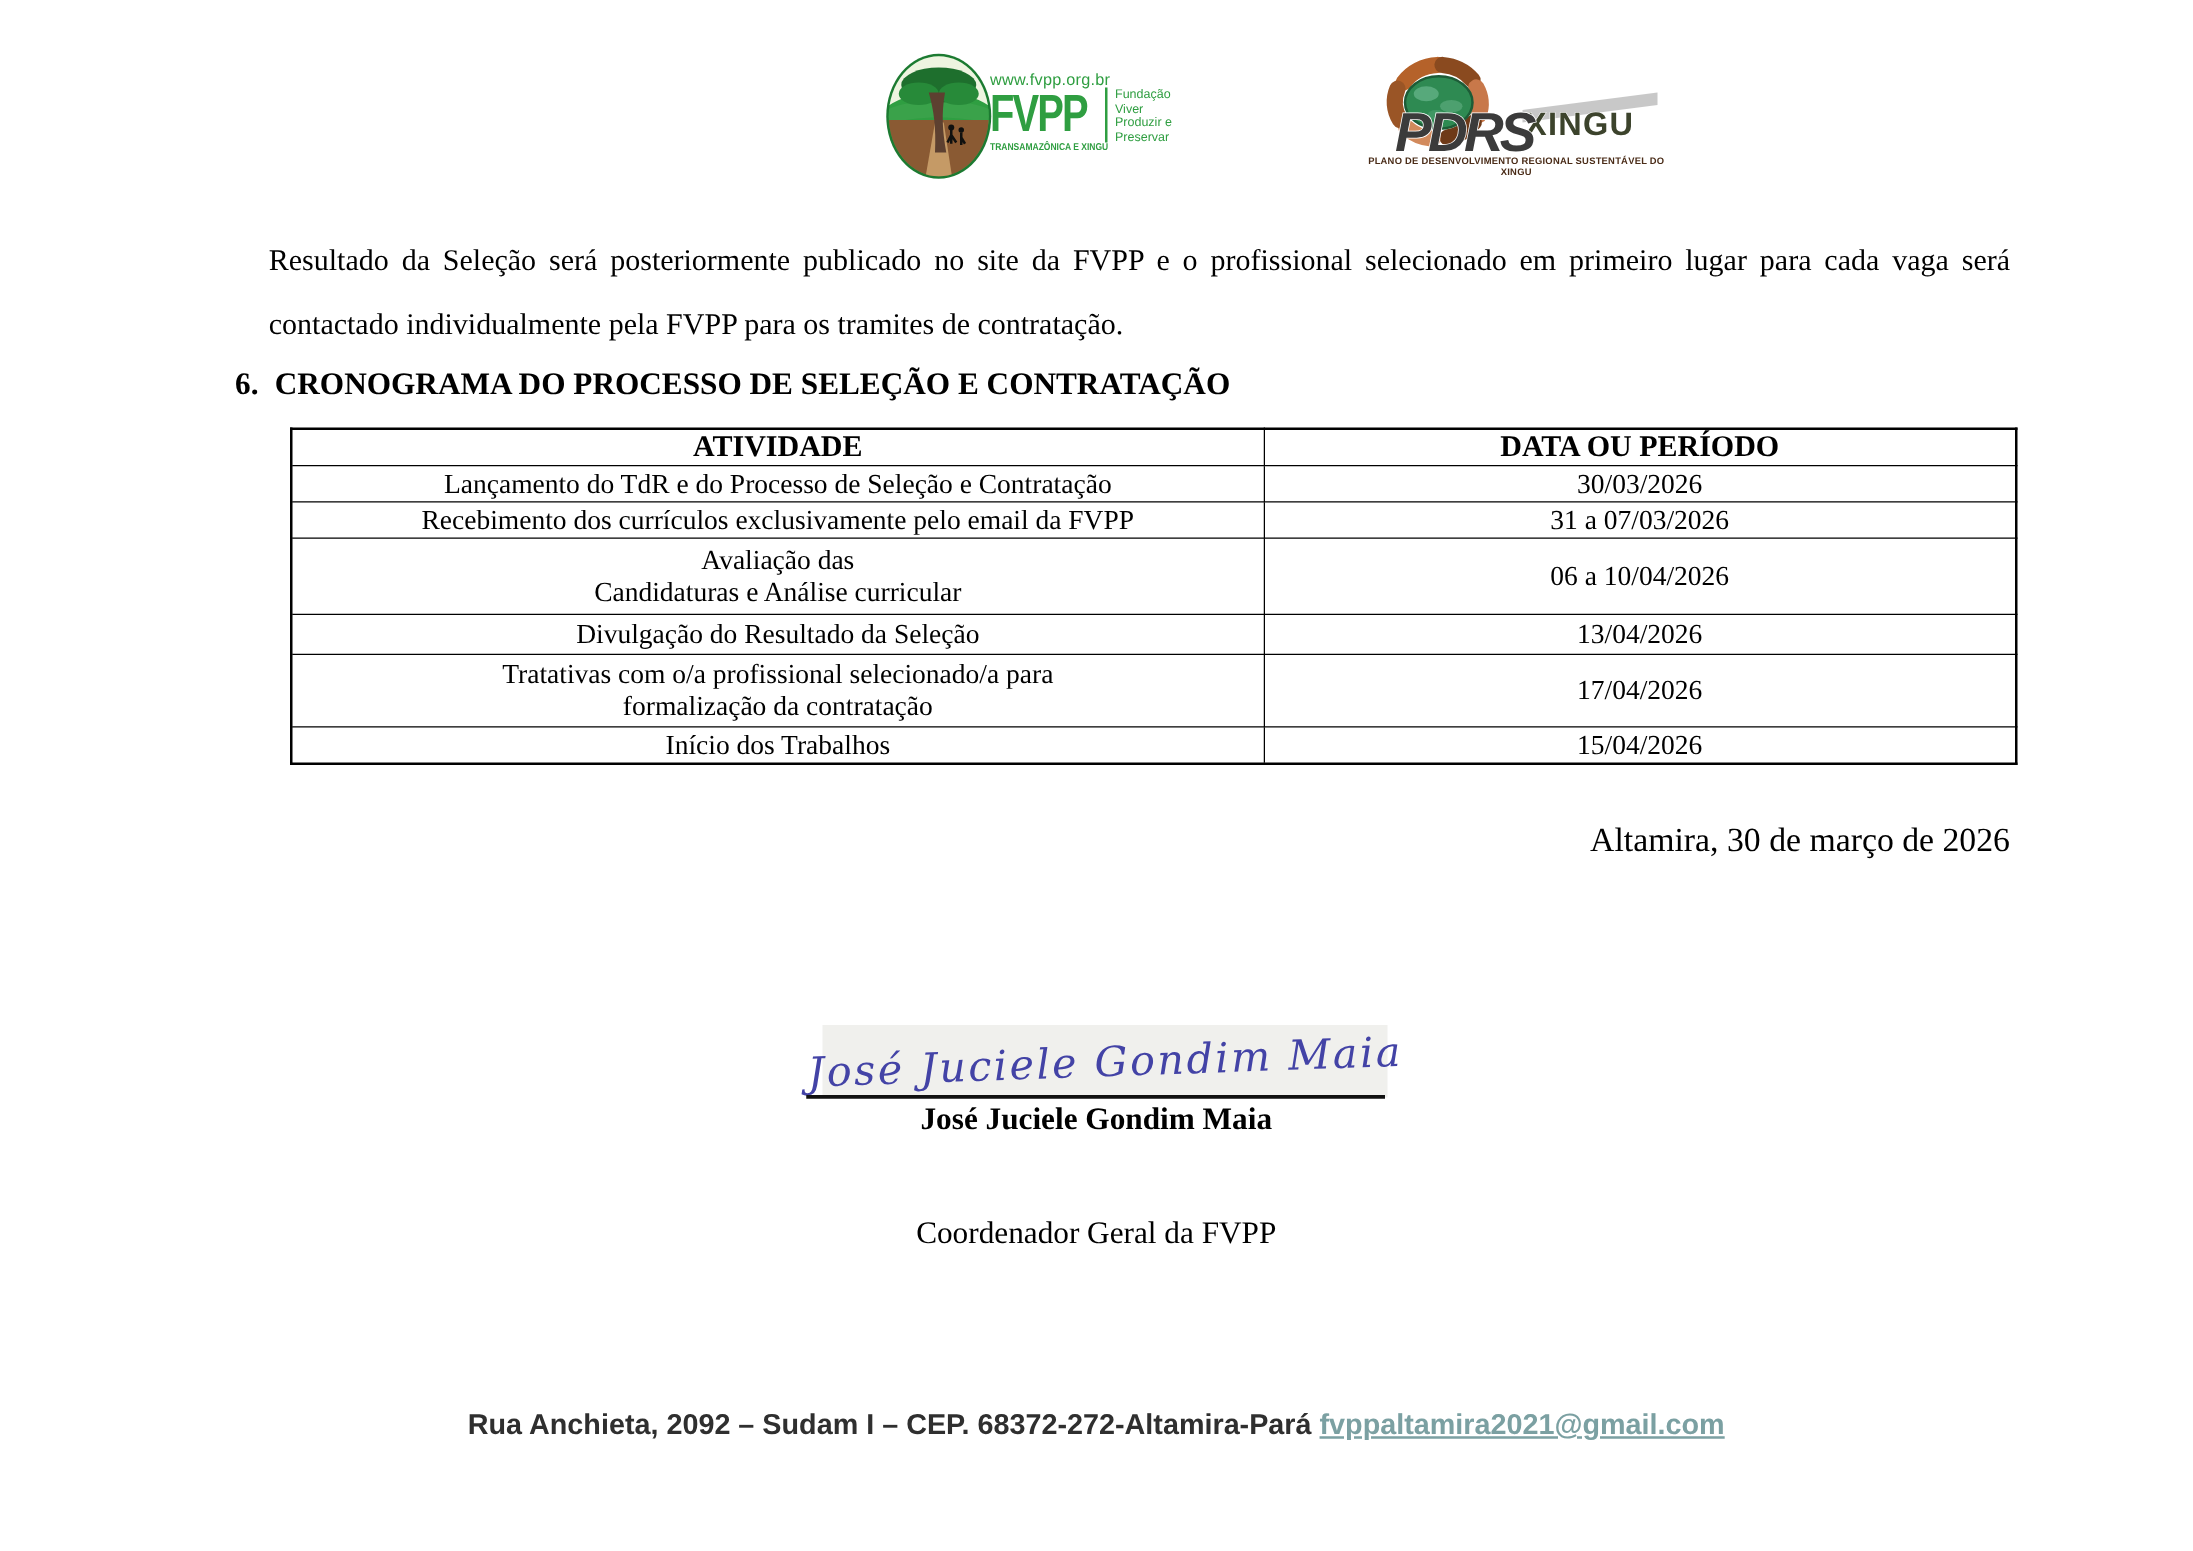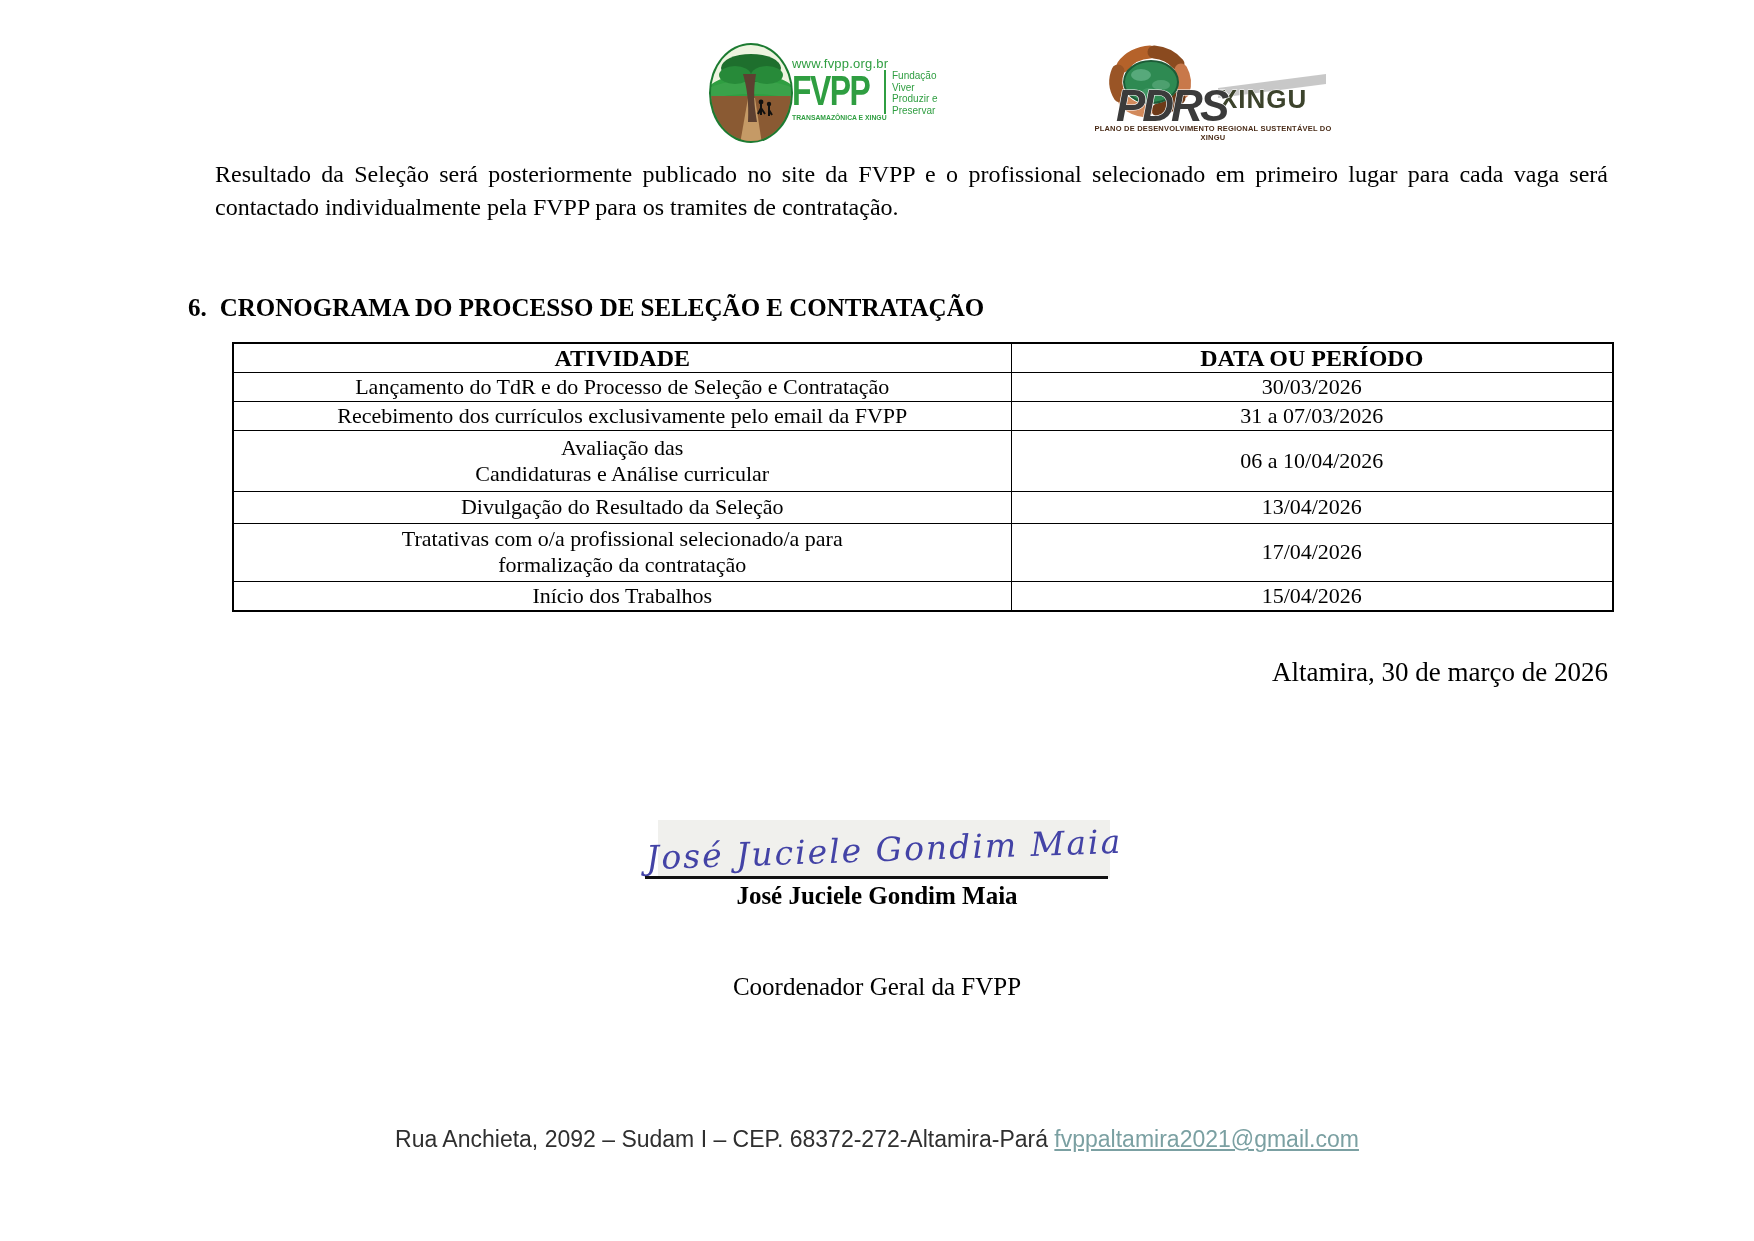--- a/index.html
+++ b/index.html
@@ -28,22 +28,22 @@
     background:#2f9e41; }
   .fvpp-fullname { position:absolute; left:892px; top:70px;
     font-family:"Liberation Sans", sans-serif; color:#2f9e41;
     font-size:10px; line-height:11.5px; }
   .pdrs-logo { position:absolute; left:1098px; top:44px; }
   .pdrs-caption { position:absolute; left:1093px; top:124px; width:240px;
     font-family:"Liberation Sans", sans-serif; font-size:7.5px; font-weight:bold;
     color:#4a2c18; text-align:center; letter-spacing:.2px; }
 
   
-  .intro { position:absolute; left:215px; top:158px; width:1393px;
-    font-size:24px; line-height:33px; text-align:justify; }
+  .intro { position:absolute; left:215px; top:184px; width:1393px;
+    font-size:24px; line-height:51px; text-align:justify; }
   .section-heading { position:absolute; left:188px; top:294px;
     font-size:25px; font-weight:bold; display:flex; gap:13px; }
 
   
   .sched-table { position:absolute; left:232px; top:342px; width:1380px;
     border-collapse:collapse; table-layout:fixed; }
   .sched-table col.c1 { width:778px; }
   .sched-table col.c2 { width:602px; }
   .sched-table th, .sched-table td {
     border:1px solid #000; text-align:center; vertical-align:middle;
@@ -63,21 +63,21 @@
   .sig-line { position:absolute; left:645px; top:876px; width:463px; height:3px;
     background:#111; }
   .sig-name { position:absolute; left:0; top:882px; width:1754px;
     text-align:center; font-size:25px; font-weight:bold; }
   .sig-title { position:absolute; left:0; top:926px; width:1754px;
     text-align:center; font-size:25px;margin-top:47px; }
 
   
   .footer { position:absolute; left:0; top:1126px; width:1754px;
     text-align:center; font-family:"Liberation Sans", sans-serif;
-    font-size:23px; color:#2f2f2f; }
+    font-size:23px; color:#2f2f2f;font-weight:bold; }
   .footer a { color:#7ba0a2; text-decoration:underline; }
 </style>
 </head>
 <body>
 
 <div class="page">
 
   <div class="fvpp-logo">
     <svg width="86" height="102" viewBox="0 0 86 102">
       <defs>

